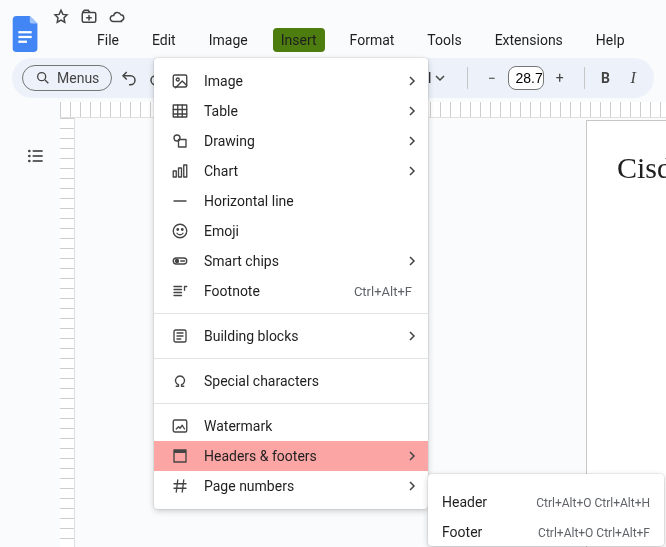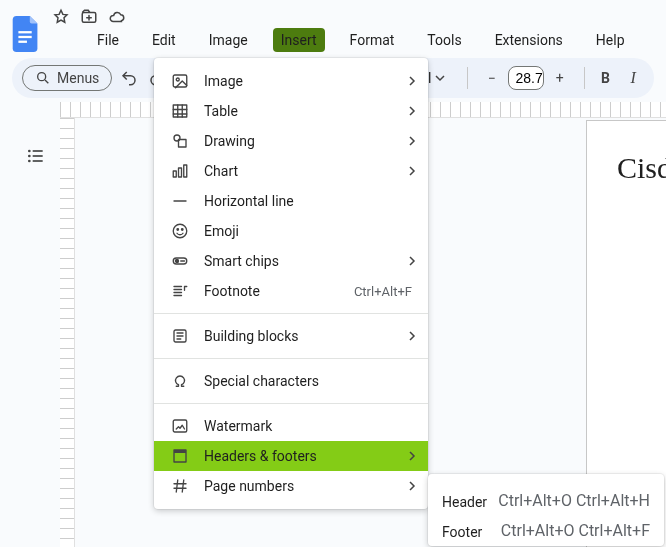--- a/index.html
+++ b/index.html
@@ -24,28 +24,28 @@
   .font-size-input { width: 36px; height: 24px; border: 1px solid #747775; border-radius: 8px; text-align: right; font-size: 14px; background: #fff; }
   .bold { font-weight: 700; }
   .italic { font-style: italic; font-family: serif; font-size: 16px; }
   .canvas { position: absolute; top: 102px; left: 0; right: 0; bottom: 0; background: #f9fbfd; }
   .ruler { height: 16px; background: #fff; border-bottom: 1px solid #e0e0e0; border-top: 0px solid #e0e0e0; position: relative; margin-left: 60px; }
   .ruler-ticks { position: absolute; left: 0; top: 0; bottom: 0; width: 100%; background-image: repeating-linear-gradient(to right, #cdcdcd 0, #cdcdcd 1px, transparent 1px, transparent 10px); }
   .outline-btn { position: absolute; left: 20px; top: 38px; width: 32px; height: 32px; display: flex; align-items: center; justify-content: center; color: #444; }
   .page { position: absolute; left: 586px; top: 18px; width: 400px; height: 500px; background: #fff; border: 1px solid #c7c7c7; padding: 30px 30px; font-family: "Times New Roman", serif; font-size: 30px; }
   .dropdown { position: absolute; left: 154px; top: 58px; width: 274px; background: #fff; border-radius: 4px; box-shadow: 0 2px 6px rgba(0,0,0,.2), 0 0 0 1px rgba(0,0,0,.05); padding: 8px 0; z-index: 50; }
   .dd-item { display: flex; align-items: center; height: 30px; padding: 0 16px 0 16px; gap: 14px; cursor: pointer; position: relative; font-size: 14px; color: #1f1f1f; }
-  .dd-item.highlight { background: #84cc16; }
+  .dd-item.highlight { background: #fca5a5; }
   .dd-icon { width: 20px; height: 20px; display: flex; align-items: center; justify-content: center; color: #444; flex-shrink: 0; }
   .dd-arrow { position: absolute; right: 12px; top: 50%; transform: translateY(-50%); color: #444; }
   .dd-shortcut { position: absolute; right: 16px; color: #5f6368; font-size: 13px; }
   .dd-sep { height: 1px; background: #e1e3e1; margin: 7px 0; }
   .submenu { position: absolute; left: 428px; top: 530px; width: 236px; background: #fff; border-radius: 4px; box-shadow: 0 2px 6px rgba(0,0,0,.2), 0 0 0 1px rgba(0,0,0,.05); padding: 6px 0; z-index: 60; transform: translateY(-56px); }
   .sm-item { display: flex; align-items: flex-end; justify-content: space-between; height: 30px; padding: 0 14px; font-size: 14px; cursor: pointer; }
-  .sm-shortcut { color: #5f6368; font-size: 16px; }
+  .sm-shortcut { color: #5f6368; font-size: 12px; }
   svg { display: block; }
   .tb-spacer { width: 280px; }
   .ruler-v { position: absolute; left: 60px; top: 0; width: 15px; bottom: 0; background: #fff; border-right: 1px solid #e0e0e0; margin-top: 16px; }
   .ruler-v-ticks { position: absolute; inset: 0; background-image: repeating-linear-gradient(to bottom, #cdcdcd 0, #cdcdcd 1px, transparent 1px, transparent 10px); }
 </style>
 </head>
 <body>
 
 <div class="app">
 

